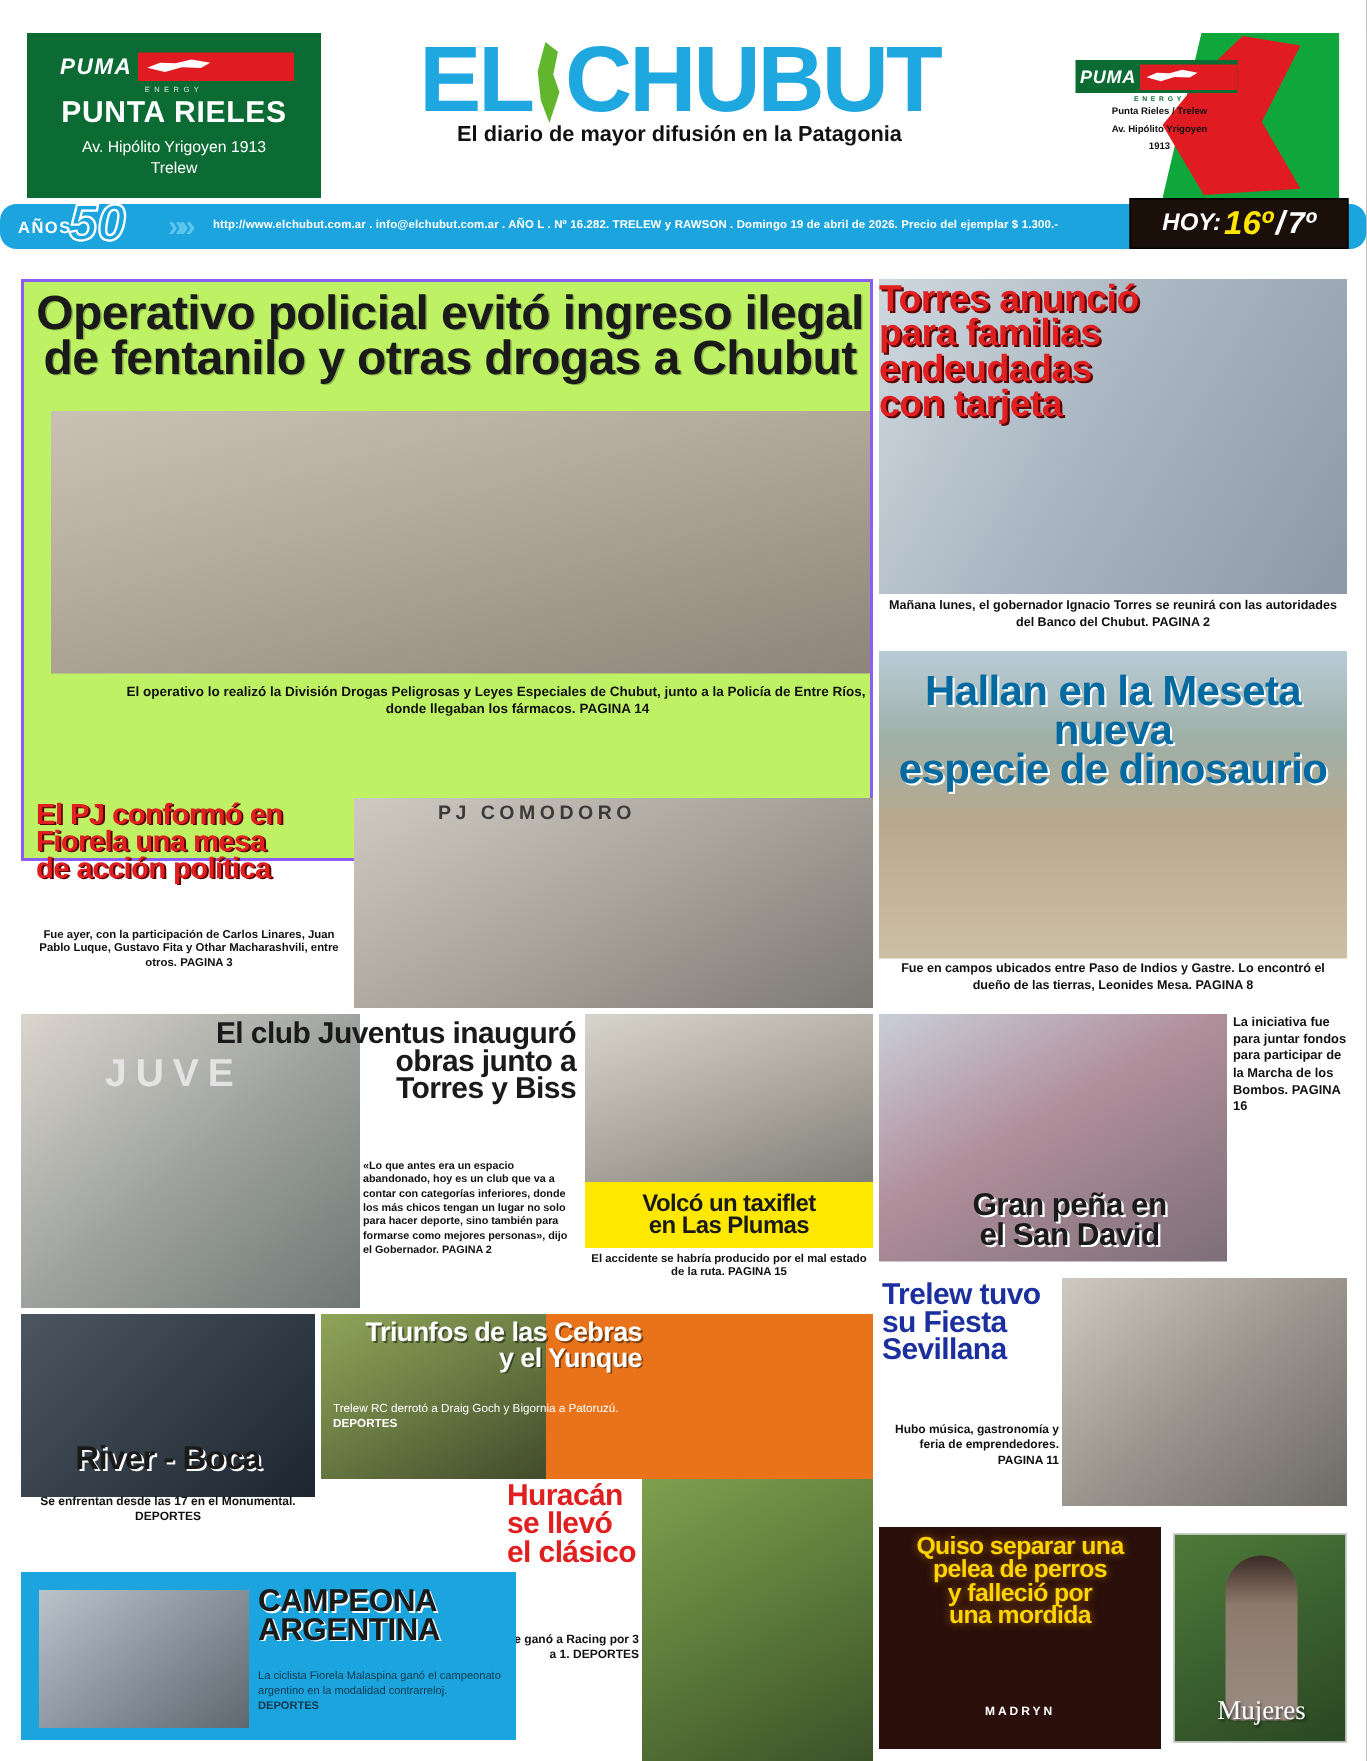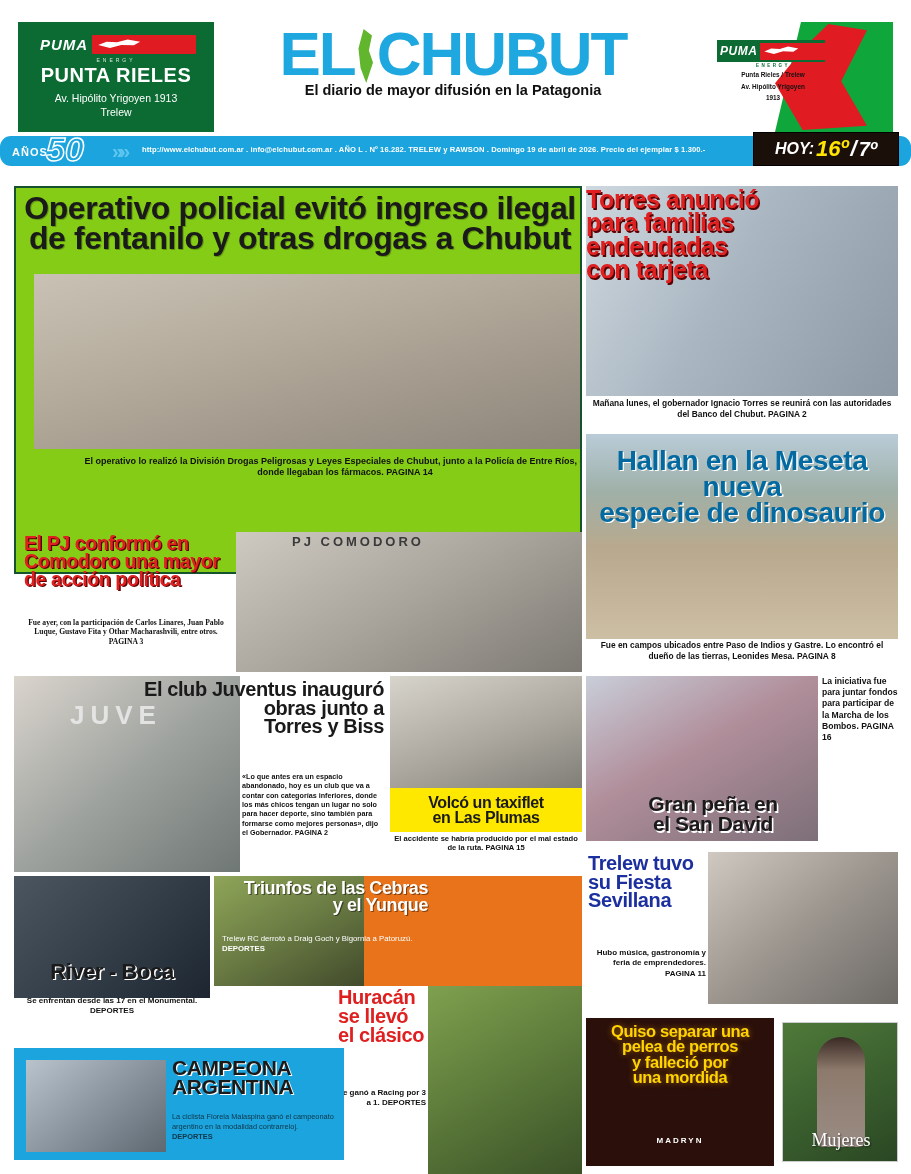--- a/index.html
+++ b/index.html
@@ -62,21 +62,21 @@
   .temp-min { color:#fff; font-weight:bold; font-size:20px; font-style:italic; }
 
   
   .blk { position:absolute; overflow:hidden; }
   .ph { position:absolute; background:#9aa3ab; overflow:hidden; }
   .hl { font-weight:bold; line-height:.93; letter-spacing:-.4px; }
   .cap { font-size:9px; font-weight:bold; line-height:1.25; color:#111; }
   .pg { font-weight:bold; }
 
   
-  .lead { left:14px; top:186px; width:568px; height:388px; background:#84cc16; border:2px solid #14532d; }
+  .lead { left:14px; top:186px; width:568px; height:388px; background:#bef264; border:2px solid #8b5cf6; }
   .lead-h { position:absolute; left:8px; top:6px; width:552px; color:#1a1a1a; font-size:32px; text-align:center; }
   .lead-h div { text-shadow:1px 1px 0 rgba(0,0,0,.25); }
   .lead-ph { left:18px; top:86px; width:548px; height:175px;
              background:linear-gradient(165deg,#c9c2b4 0%,#b4ab9c 40%,#8d857a 100%); }
   .lead-cap { position:absolute; left:18px; top:268px; width:534px; text-align:center;margin-left:44px; }
 
   
   .torres { left:586px; top:186px; width:312px; height:244px; }
   .torres-ph { left:0; top:0; width:312px; height:210px;
                background:linear-gradient(120deg,#cfd8df 0%,#aab7c2 45%,#8d9aa6 100%); }
@@ -91,21 +91,21 @@
   .dino-h { position:absolute; left:4px; top:14px; width:304px; text-align:center; color:#0369a1; font-size:28px;
             text-shadow:1.4px 1.4px 0 #fff; }
   .dino-cap { position:absolute; left:6px; top:206px; width:300px; text-align:center; font-size:8.4px; }
 
   
   .pj { left:14px; top:532px; width:568px; height:140px; }
   .pj-ph { left:222px; top:0; width:346px; height:140px;
            background:linear-gradient(150deg,#cfcac1 0%,#a8a49b 50%,#7d7a74 100%); }
   .pj-h { position:absolute; left:10px; top:2px; width:215px; color:#e02020; font-size:19.5px;
           text-shadow:1.3px 1.3px 0 #5a0000; }
-  .pj-cap { position:absolute; left:6px; top:86px; width:212px; text-align:center; font-size:7.6px;font-family:Liberation Serif, serif; }
+  .pj-cap { position:absolute; left:6px; top:86px; width:212px; text-align:center; font-size:7.6px; }
 
   
   .juve { left:14px; top:676px; width:372px; height:196px; }
   .juve-ph { left:0; top:0; width:226px; height:196px;
              background:linear-gradient(140deg,#dad5cd 0%,#9fa39f 50%,#6f7774 100%); }
   .juve-h { position:absolute; left:52px; top:4px; width:318px; color:#1a1a1a; font-size:20px; text-align:right; }
   .juve-cap { position:absolute; left:228px; top:96px; width:142px; font-size:7.2px; line-height:1.3; }
 
   
   .taxi { left:390px; top:676px; width:192px; height:196px; }
@@ -273,21 +273,21 @@
       <span class="pg">PAGINA 8</span>
     </div>
   </div>
 
   <div class="blk pj">
     <div class="ph pj-ph">
       <div style="position:absolute;left:56px;top:2px;color:#3a3a3a;font-size:13px;font-weight:bold;letter-spacing:3px;">PJ  COMODORO</div>
     </div>
     <div class="hl pj-h">
       <div>El PJ conformó en</div>
-      <div>Comodoro una mayor</div>
+      <div>Fiorela una mesa</div>
       <div>de acción política</div>
     </div>
     <div class="cap pj-cap">
       <span>Fue ayer, con la participación de Carlos Linares, Juan Pablo Luque, Gustavo Fita y Othar Macharashvili, entre otros.</span>
       <span class="pg">PAGINA 3</span>
     </div>
   </div>
 
   <div class="blk juve">
     <div class="ph juve-ph">

